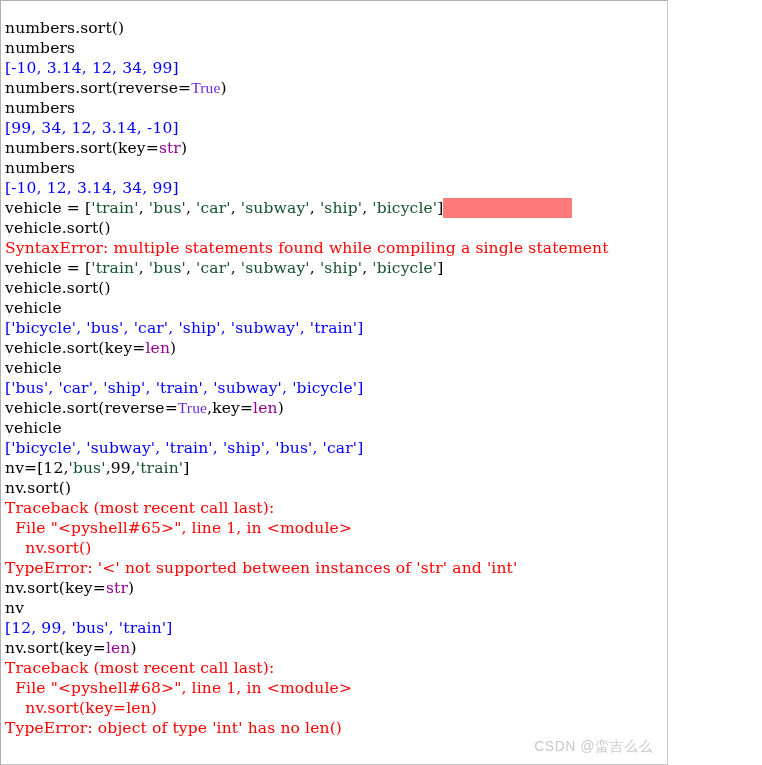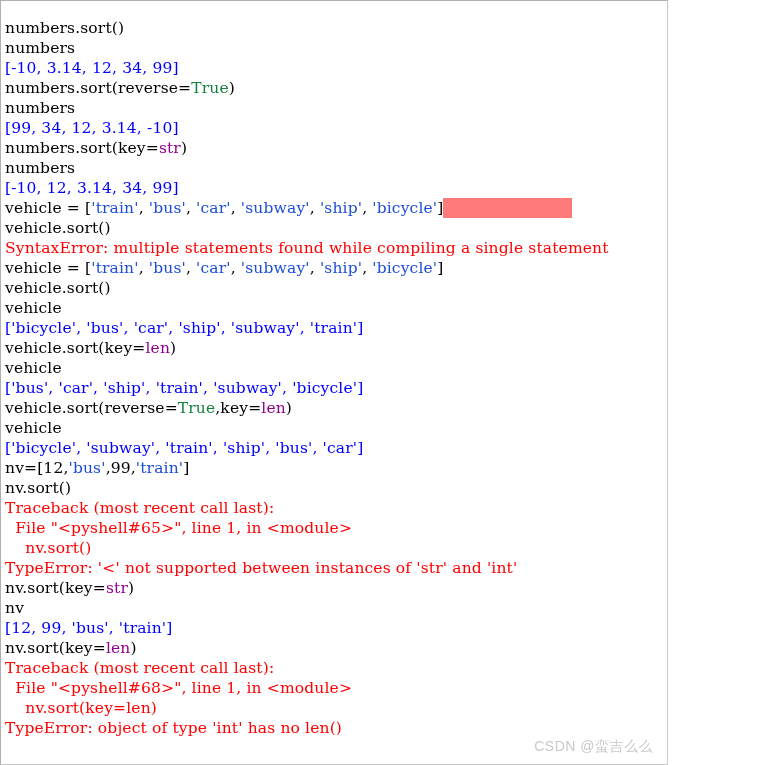--- a/index.html
+++ b/index.html
@@ -42,23 +42,23 @@
     font-family: "DejaVu Serif", "Liberation Serif", serif;
     white-space: pre;
     letter-spacing: 0.15px;
     position: relative;
   }
 
   
   .tok-normal   { color: #000000; }
   .tok-output   { color: #0000ff; text-align: right; }
   .tok-error    { color: #ff0000; text-align: center; }
-  .tok-keyword  { color: #15803d; }
+  .tok-keyword  { color: #6d28d9; font-family: Liberation Serif, serif; }
   .tok-builtin  { color: #900090; text-align: center; }
-  .tok-string   { color: #1d4ed8; }
+  .tok-string   { color: #14532d; }
 
   .sel-highlight {
     display: inline-block;
     width: 129px;
     height: 20px;
     vertical-align: top;
     background: #ff7b7b;
   }
 
   #watermark {

